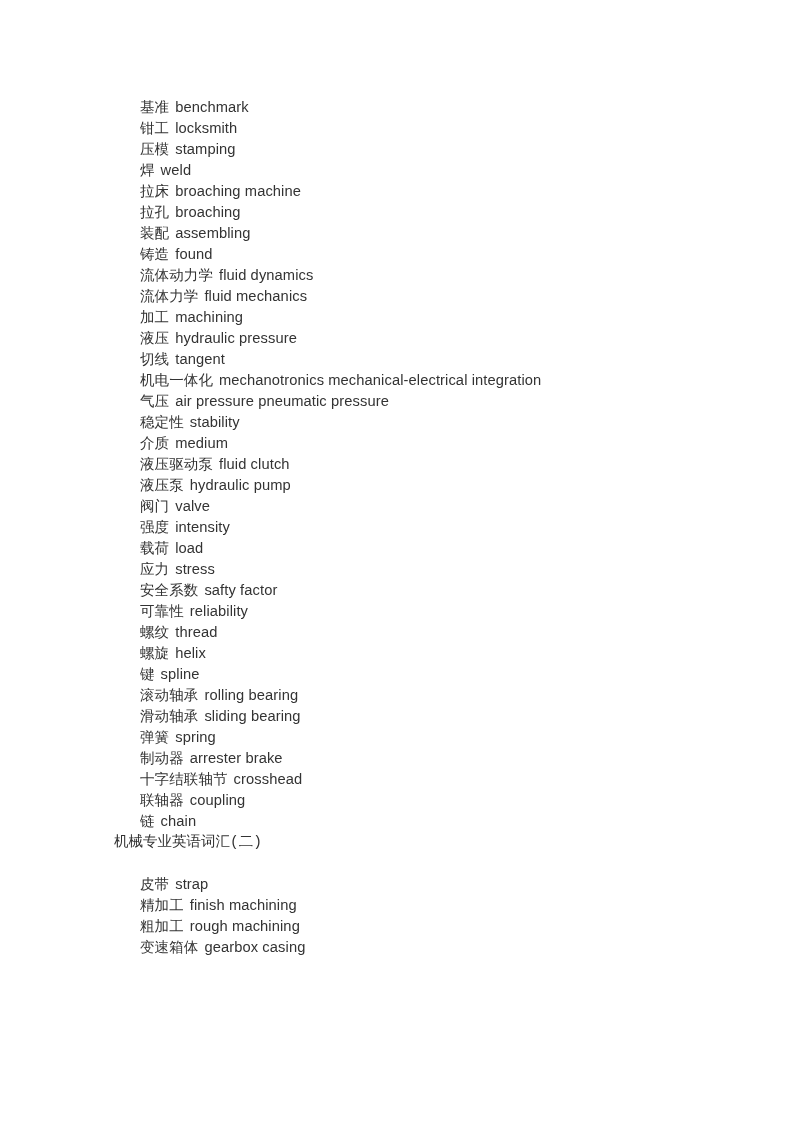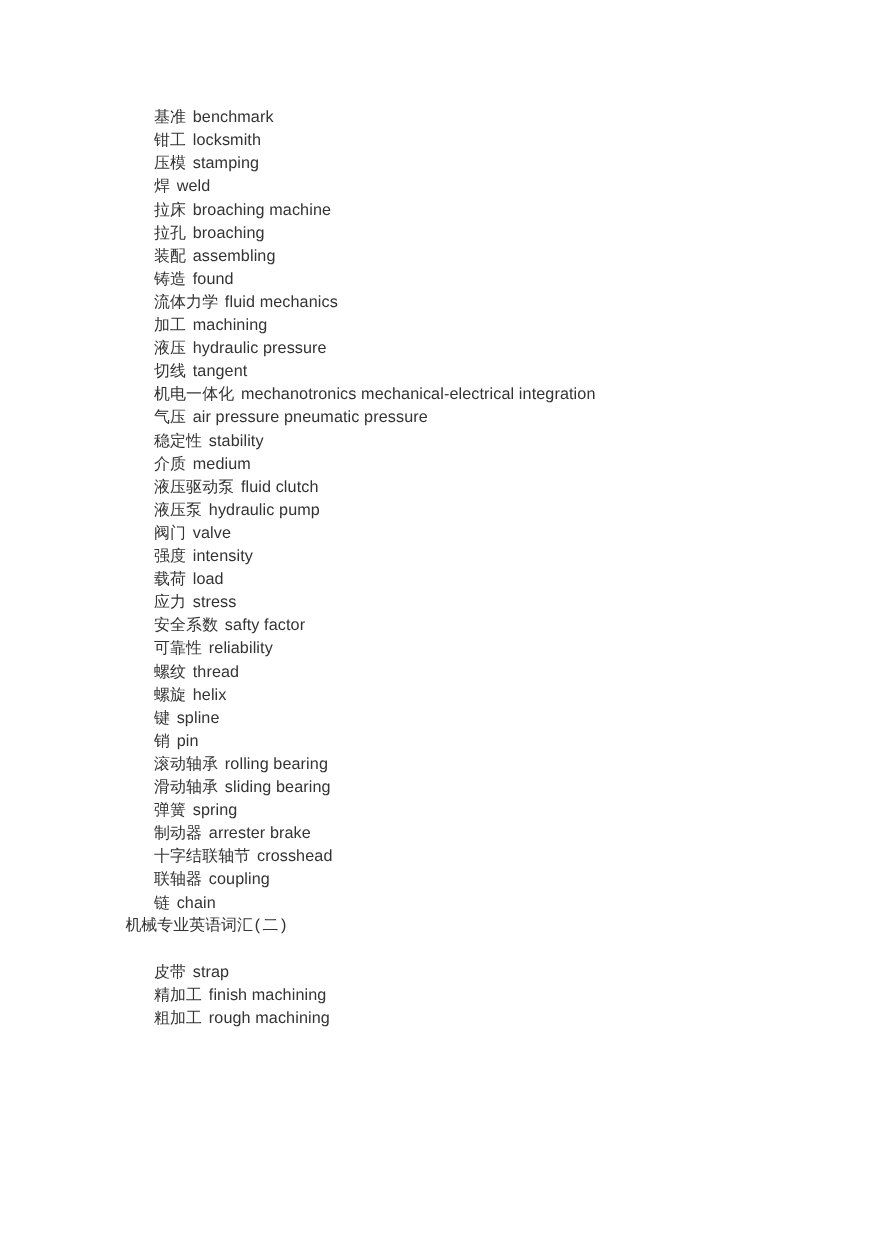--- a/index.html
+++ b/index.html
@@ -75,49 +75,50 @@
   <div class="doc-body" id="doc-body">
       <ul class="vocab-list">
         <li class="vocab-entry"><span class="term-cn">基准</span><span class="term-sep"></span><span class="term-en">benchmark</span></li>
         <li class="vocab-entry"><span class="term-cn">钳工</span><span class="term-sep"></span><span class="term-en">locksmith</span></li>
         <li class="vocab-entry"><span class="term-cn">压模</span><span class="term-sep"></span><span class="term-en">stamping</span></li>
         <li class="vocab-entry"><span class="term-cn">焊</span><span class="term-sep"></span><span class="term-en">weld</span></li>
         <li class="vocab-entry"><span class="term-cn">拉床</span><span class="term-sep"></span><span class="term-en">broaching machine</span></li>
         <li class="vocab-entry"><span class="term-cn">拉孔</span><span class="term-sep"></span><span class="term-en">broaching</span></li>
         <li class="vocab-entry"><span class="term-cn">装配</span><span class="term-sep"></span><span class="term-en">assembling</span></li>
         <li class="vocab-entry"><span class="term-cn">铸造</span><span class="term-sep"></span><span class="term-en">found</span></li>
+        <li class="vocab-entry"><span class="term-cn">流体动力学</span><span class="term-sep"></span><span class="term-en">fluid dynamics</span></li>
         <li class="vocab-entry"><span class="term-cn">流体力学</span><span class="term-sep"></span><span class="term-en">fluid mechanics</span></li>
         <li class="vocab-entry"><span class="term-cn">加工</span><span class="term-sep"></span><span class="term-en">machining</span></li>
         <li class="vocab-entry"><span class="term-cn">液压</span><span class="term-sep"></span><span class="term-en">hydraulic pressure</span></li>
         <li class="vocab-entry"><span class="term-cn">切线</span><span class="term-sep"></span><span class="term-en">tangent</span></li>
         <li class="vocab-entry"><span class="term-cn">机电一体化</span><span class="term-sep"></span><span class="term-en">mechanotronics mechanical-electrical integration</span></li>
         <li class="vocab-entry"><span class="term-cn">气压</span><span class="term-sep"></span><span class="term-en">air pressure pneumatic pressure</span></li>
         <li class="vocab-entry"><span class="term-cn">稳定性</span><span class="term-sep"></span><span class="term-en">stability</span></li>
         <li class="vocab-entry"><span class="term-cn">介质</span><span class="term-sep"></span><span class="term-en">medium</span></li>
         <li class="vocab-entry"><span class="term-cn">液压驱动泵</span><span class="term-sep"></span><span class="term-en">fluid clutch</span></li>
         <li class="vocab-entry"><span class="term-cn">液压泵</span><span class="term-sep"></span><span class="term-en">hydraulic pump</span></li>
         <li class="vocab-entry"><span class="term-cn">阀门</span><span class="term-sep"></span><span class="term-en">valve</span></li>
         <li class="vocab-entry"><span class="term-cn">强度</span><span class="term-sep"></span><span class="term-en">intensity</span></li>
         <li class="vocab-entry"><span class="term-cn">载荷</span><span class="term-sep"></span><span class="term-en">load</span></li>
         <li class="vocab-entry"><span class="term-cn">应力</span><span class="term-sep"></span><span class="term-en">stress</span></li>
         <li class="vocab-entry"><span class="term-cn">安全系数</span><span class="term-sep"></span><span class="term-en">safty factor</span></li>
         <li class="vocab-entry"><span class="term-cn">可靠性</span><span class="term-sep"></span><span class="term-en">reliability</span></li>
         <li class="vocab-entry"><span class="term-cn">螺纹</span><span class="term-sep"></span><span class="term-en">thread</span></li>
         <li class="vocab-entry"><span class="term-cn">螺旋</span><span class="term-sep"></span><span class="term-en">helix</span></li>
         <li class="vocab-entry"><span class="term-cn">键</span><span class="term-sep"></span><span class="term-en">spline</span></li>
-        <li class="vocab-entry"><span class="term-cn">销</span><span class="term-sep"></span><span class="term-en">pin</span></li>
         <li class="vocab-entry"><span class="term-cn">滚动轴承</span><span class="term-sep"></span><span class="term-en">rolling bearing</span></li>
         <li class="vocab-entry"><span class="term-cn">滑动轴承</span><span class="term-sep"></span><span class="term-en">sliding bearing</span></li>
         <li class="vocab-entry"><span class="term-cn">弹簧</span><span class="term-sep"></span><span class="term-en">spring</span></li>
         <li class="vocab-entry"><span class="term-cn">制动器</span><span class="term-sep"></span><span class="term-en">arrester brake</span></li>
         <li class="vocab-entry"><span class="term-cn">十字结联轴节</span><span class="term-sep"></span><span class="term-en">crosshead</span></li>
         <li class="vocab-entry"><span class="term-cn">联轴器</span><span class="term-sep"></span><span class="term-en">coupling</span></li>
         <li class="vocab-entry"><span class="term-cn">链</span><span class="term-sep"></span><span class="term-en">chain</span></li>
       </ul>
       <div class="section-heading">机械专业英语词汇(二)</div>
       <div class="blank-line">&nbsp;</div>
       <ul class="vocab-list">
         <li class="vocab-entry"><span class="term-cn">皮带</span><span class="term-sep"></span><span class="term-en">strap</span></li>
         <li class="vocab-entry"><span class="term-cn">精加工</span><span class="term-sep"></span><span class="term-en">finish machining</span></li>
         <li class="vocab-entry"><span class="term-cn">粗加工</span><span class="term-sep"></span><span class="term-en">rough machining</span></li>
+        <li class="vocab-entry"><span class="term-cn">变速箱体</span><span class="term-sep"></span><span class="term-en">gearbox casing</span></li>
       </ul>
     </div>
 </div>
 
 </body></html>

